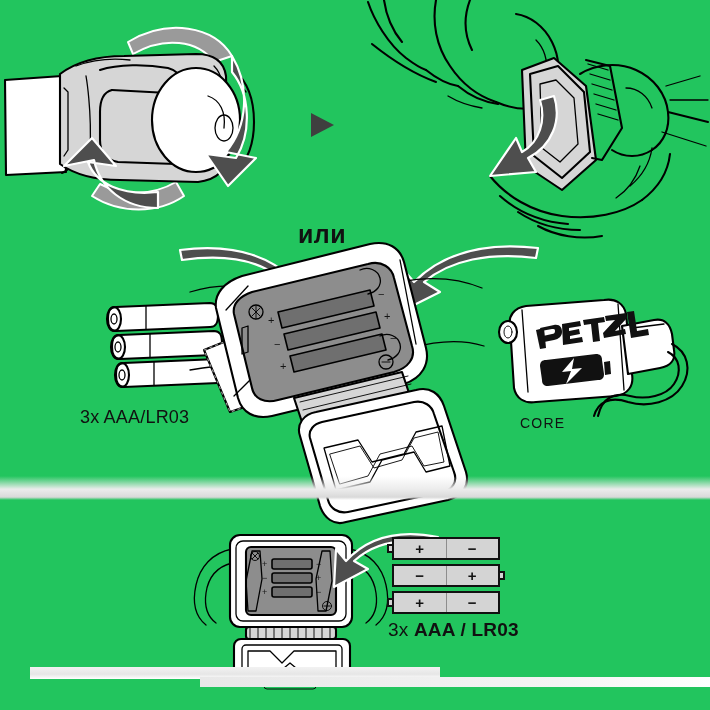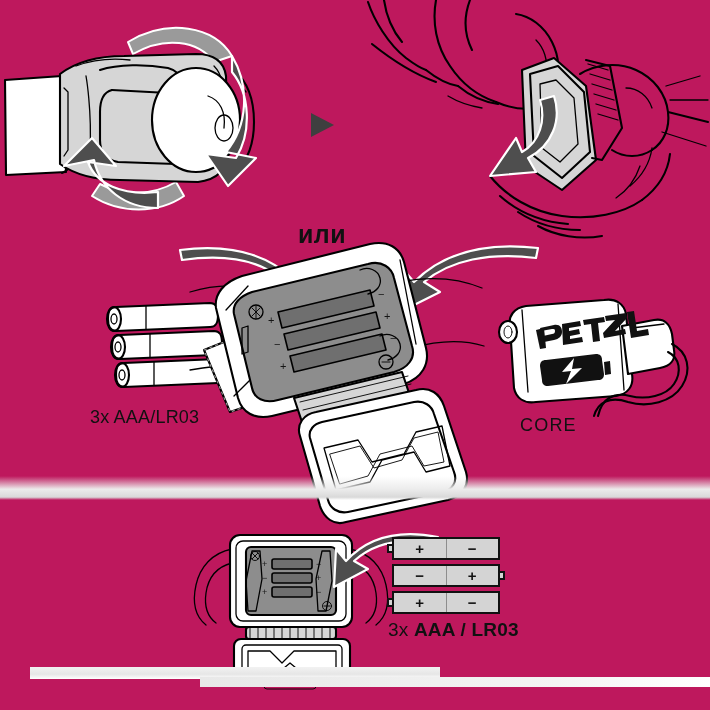--- a/index.html
+++ b/index.html
@@ -8,21 +8,21 @@
     padding: 0;
     background: #ffffff;
   }
   body {
     font-family: "Liberation Sans", sans-serif;
   }
   #stage {
     position: relative;
     width: 710px;
     height: 710px;
-    background: #be185d;
+    background: #22c55e;
     overflow: hidden;
   }
   .abs { position: absolute; }
   svg { display: block; overflow: visible; }
 
   
   .ink      { fill: none; stroke: #000000; stroke-width: 2.1; stroke-linejoin: round; stroke-linecap: round; }
   .ink-thin { fill: none; stroke: #000000; stroke-width: 1.3; stroke-linejoin: round; stroke-linecap: round; }
   .ink-hair { fill: none; stroke: #000000; stroke-width: 0.9; stroke-linejoin: round; stroke-linecap: round; }
   .body-lt  { fill: #d6d6d6; stroke: #000000; stroke-width: 2.1; stroke-linejoin: round; }
@@ -37,21 +37,21 @@
   
   .lbl {
     font-family: "Liberation Sans", sans-serif;
     color: #111111;
     white-space: nowrap;
     line-height: 1;
     user-select: none;
   }
   .lbl-or     { font-size: 25px; font-weight: bold; letter-spacing: 0.5px; }
   .lbl-cell   { font-size: 18px; font-weight: normal; letter-spacing: 0.2px; }
-  .lbl-core   { font-size: 18px; font-weight: normal; letter-spacing: 1.2px; }
+  .lbl-core   { font-size: 14px; font-weight: normal; letter-spacing: 1.2px; }
   .lbl-cell2  { font-size: 19px; font-weight: normal; letter-spacing: 0.2px; margin-top: 15px; }
   .lbl-cell2 b{ font-weight: bold; }
 
   
   .batt-stack { display: flex; flex-direction: column; gap: 4px; }
   .batt {
     position: relative;
     width: 108px; height: 23px;
     border: 2px solid #111111;
     background: #d4d4d4;
@@ -218,21 +218,21 @@
           <path class="ink-thin" d="M72,39 L72,62"></path>
 
           <path class="body-wh" d="M46,68 L140,64 C146,64 148,68 148,76 C148,84 146,88 140,88 L46,92
                                    C40,92 38,86 38,80 C38,72 40,68 46,68 Z"></path>
           <ellipse class="ink" cx="44" cy="80" rx="7" ry="12"></ellipse>
           <ellipse class="ink-thin" cx="44" cy="80" rx="3" ry="5"></ellipse>
           <path class="ink-thin" d="M76,67 L76,90"></path>
         </g>
       </svg>
     </div>
-    <div class="abs lbl lbl-cell" style="left:90px;top:198px;">3x AAA/LR03</div>
+    <div class="abs lbl lbl-cell" style="left:80px;top:198px;">3x AAA/LR03</div>
 
     <div class="abs" style="left:180px;top:28px;">
       <svg width="360" height="110" viewBox="0 0 360 110">
 
         <path class="arrow-dk" d="M0,12 C46,6 84,14 112,40 L126,28 L122,72 L84,50 L100,40
                                   C78,22 44,16 2,22 Z"></path>
 
         <path class="arrow-dk" d="M358,10 C306,4 264,14 234,44 L222,30 L220,74 L260,54 L244,44
                                   C270,22 310,14 356,20 Z"></path>
       </svg>

